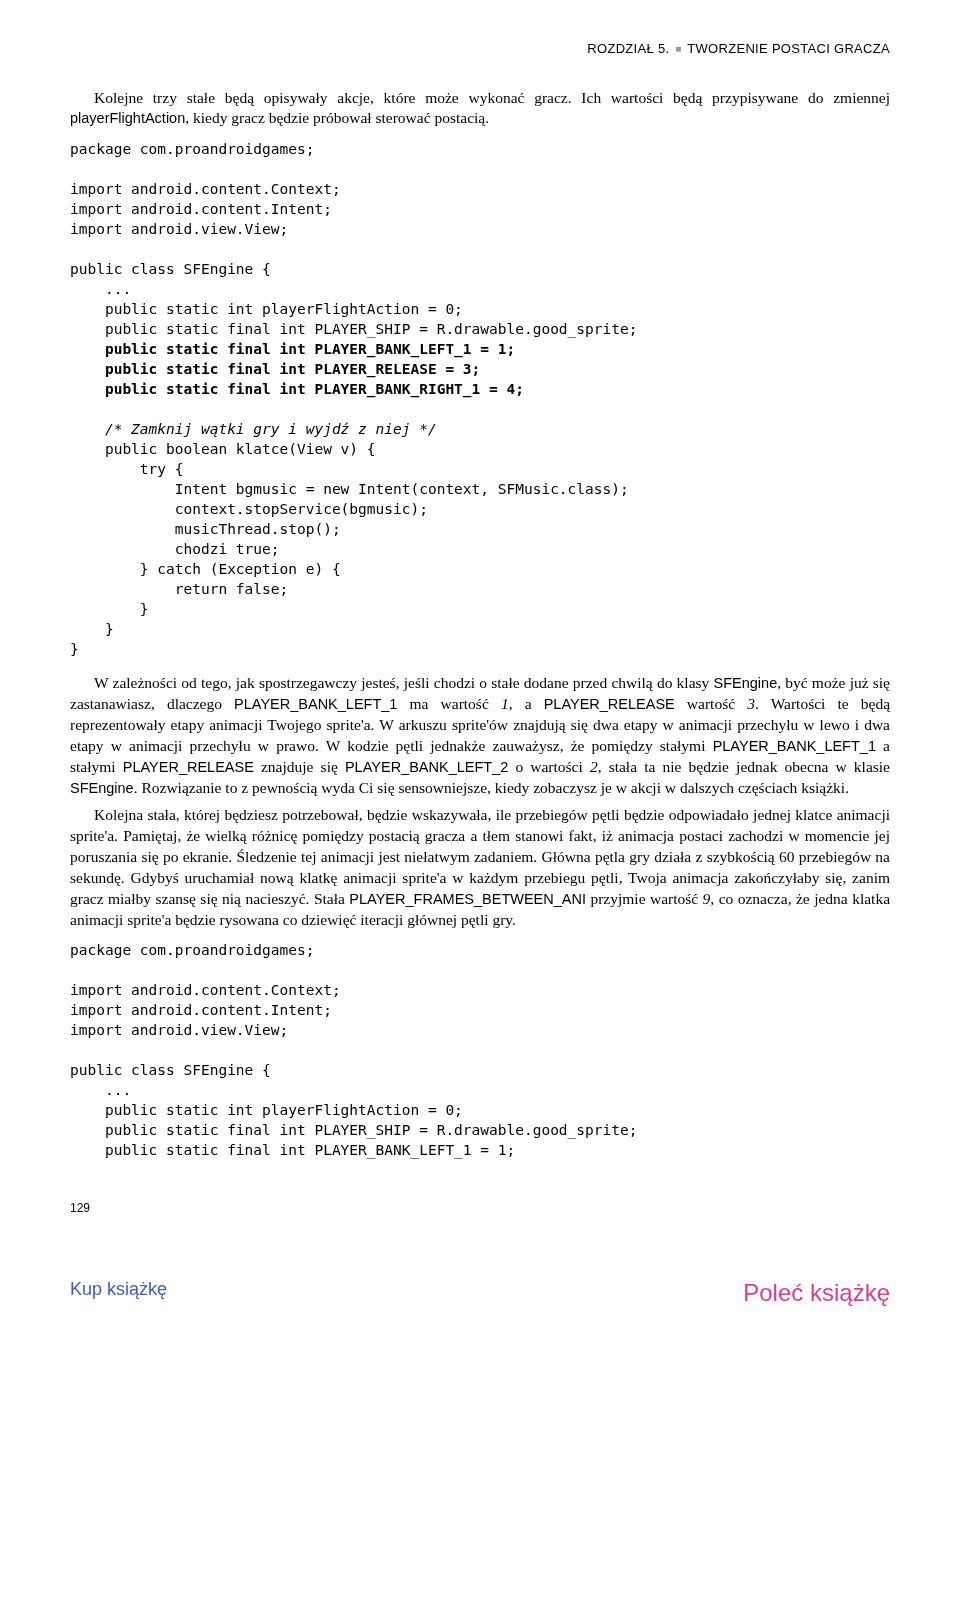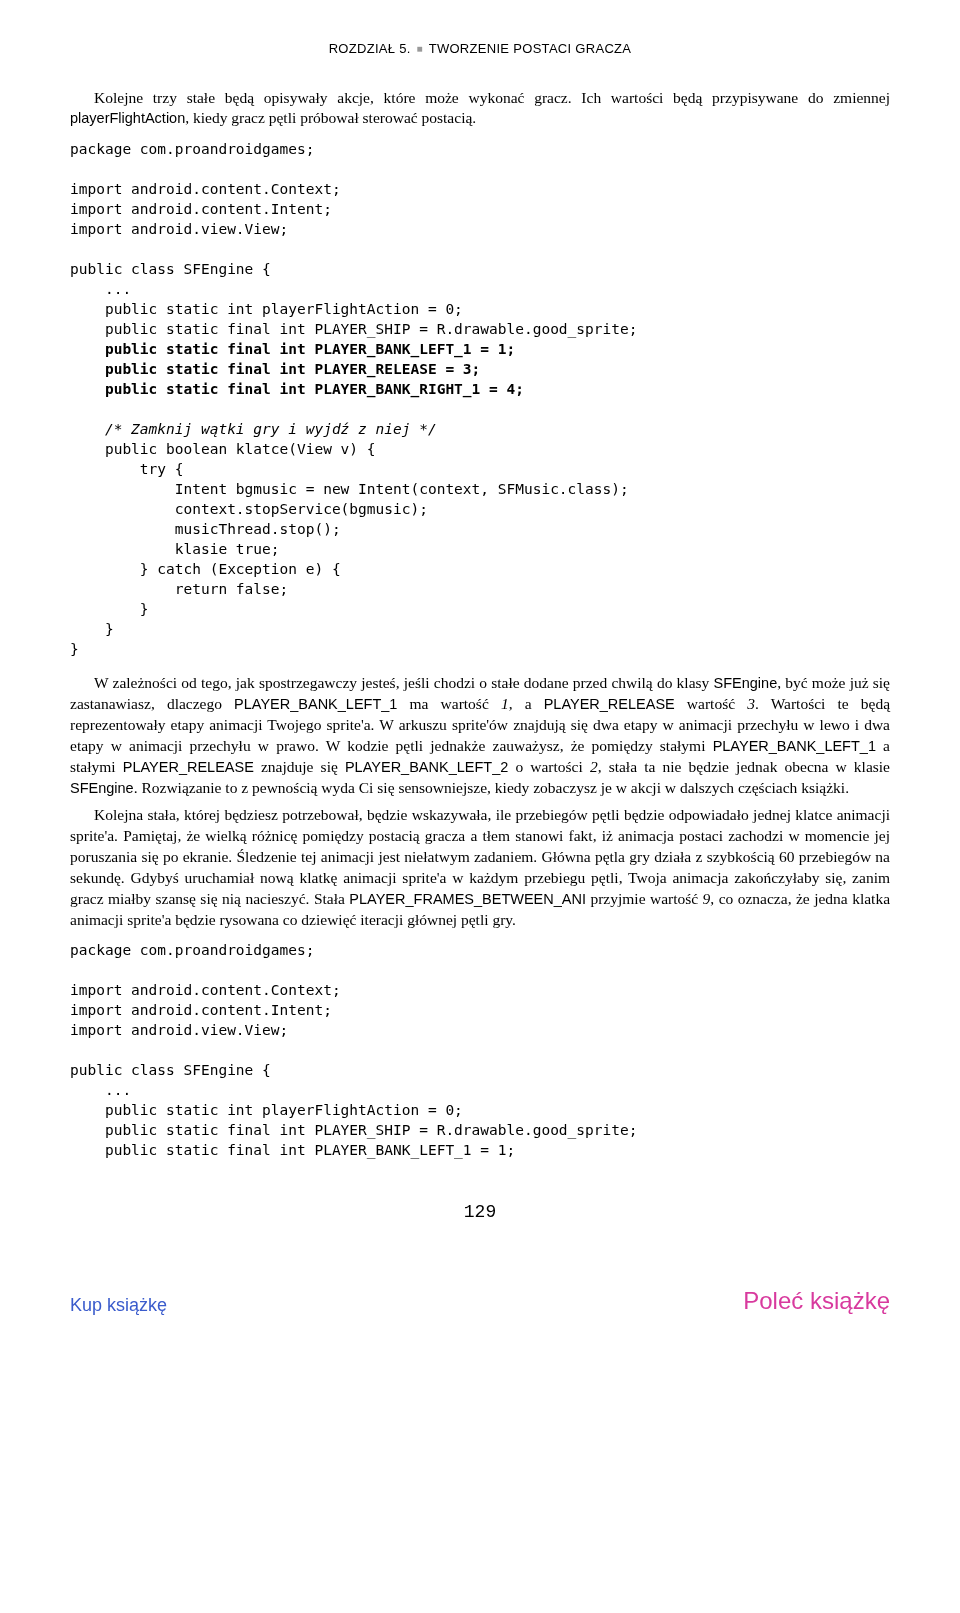--- a/index.html
+++ b/index.html
@@ -7,21 +7,21 @@
     font-family: Georgia, 'Times New Roman', serif;
     background: #fff;
     width: 960px;
     margin: 0 auto;
     padding: 40px 70px 40px 70px;
     color: #000;
     font-size: 15.5px;
     line-height: 1.35;
   }
   .header {
-    text-align: center;
+    text-align: right;
     font-family: Arial, sans-serif;
     font-size: 13px;
     margin-bottom: 30px;
     letter-spacing: 0.3px;
   }
   .header .square { color: #999; font-size: 10px; vertical-align: 1px; margin: 0 2px; }
   .para { margin-bottom: 6px; text-align: justify; }
   .para-indent { text-indent: 24px; }
   .code {
     font-family: 'Lucida Console', Monaco, monospace;
@@ -29,52 +29,51 @@
     line-height: 1.38;
     white-space: pre;
     margin: 10px 0 14px 0;
   }
   .code b { font-weight: bold; }
   .code i { font-style: italic; }
   .footer {
     margin-top: 60px;
     display: flex;
     justify-content: space-between;
-    align-items: flex-end;
     font-family: Arial, sans-serif;
     gap: 20px;
   }
   .footer-left {
     color: #3a5bcc;
     font-size: 18px;
   }
   .footer-right {
     color: #d83a9e;
     font-size: 24px;
   }
   .pagenum {
-    text-align: center;
-    font-family: Liberation Mono, monospace;
-    font-size: 18px;
+    text-align: left;
+    font-family: Liberation Sans, sans-serif;
+    font-size: 12px;
     margin-top: 40px;
     margin-bottom: 10px;
   }
   .code-inline { font-family: Liberation Sans, sans-serif; font-size: 14.5px; }
 </style>
 </head>
 <body>
 
 <div class="header">
   <span>ROZDZIAŁ 5.</span>
   <span class="square">■</span>
   <span>TWORZENIE POSTACI GRACZA</span>
 </div>
 
 <p class="para para-indent">
-  <span>Kolejne trzy stałe będą opisywały akcje, które może wykonać gracz. Ich wartości będą przypisywane do zmiennej </span><span class="code-inline">playerFlightAction</span><span>, kiedy gracz pętli próbował sterować postacią.</span>
+  <span>Kolejne trzy stałe będą opisywały akcje, które może wykonać gracz. Ich wartości będą przypisywane do zmiennej </span><span class="code-inline">playerFlightAction</span><span>, kiedy gracz będzie próbował sterować postacią.</span>
 </p>
 
 <div class="code"><span>package com.proandroidgames;</span>
 <span></span>
 <span>import android.content.Context;</span>
 <span>import android.content.Intent;</span>
 <span>import android.view.View;</span>
 <span></span>
 <span>public class SFEngine {</span>
 <span>    ...</span>
@@ -83,21 +82,21 @@
 <b>    public static final int PLAYER_BANK_LEFT_1 = 1;</b>
 <b>    public static final int PLAYER_RELEASE = 3;</b>
 <b>    public static final int PLAYER_BANK_RIGHT_1 = 4;</b>
 <span></span>
 <i>    /* Zamknij wątki gry i wyjdź z niej */</i>
 <span>    public boolean klatce(View v) {</span>
 <span>        try {</span>
 <span>            Intent bgmusic = new Intent(context, SFMusic.class);</span>
 <span>            context.stopService(bgmusic);</span>
 <span>            musicThread.stop();</span>
-<span>            klasie true;</span>
+<span>            chodzi true;</span>
 <span>        } catch (Exception e) {</span>
 <span>            return false;</span>
 <span>        }</span>
 <span>    }</span>
 <span>}</span></div>
 
 <p class="para para-indent">
   <span>W zależności od tego, jak spostrzegawczy jesteś, jeśli chodzi o stałe dodane przed chwilą do klasy </span><span class="code-inline">SFEngine</span><span>, być może już się zastanawiasz, dlaczego </span><span class="code-inline">PLAYER_BANK_LEFT_1</span><span> ma wartość </span><i>1</i><span>, a </span><span class="code-inline">PLAYER_RELEASE</span><span> wartość </span><i>3</i><span>. Wartości te będą reprezentowały etapy animacji Twojego sprite'a. W arkuszu sprite'ów znajdują się dwa etapy w animacji przechyłu w lewo i dwa etapy w animacji przechyłu w prawo. W kodzie pętli jednakże zauważysz, że pomiędzy stałymi </span><span class="code-inline">PLAYER_BANK_LEFT_1</span><span> a stałymi </span><span class="code-inline">PLAYER_RELEASE</span><span> znajduje się </span><span class="code-inline">PLAYER_BANK_LEFT_2</span><span> o wartości </span><i>2</i><span>, stała ta nie będzie jednak obecna w klasie </span><span class="code-inline">SFEngine</span><span>. Rozwiązanie to z pewnością wyda Ci się sensowniejsze, kiedy zobaczysz je w akcji w dalszych częściach książki.</span>
 </p>
 

